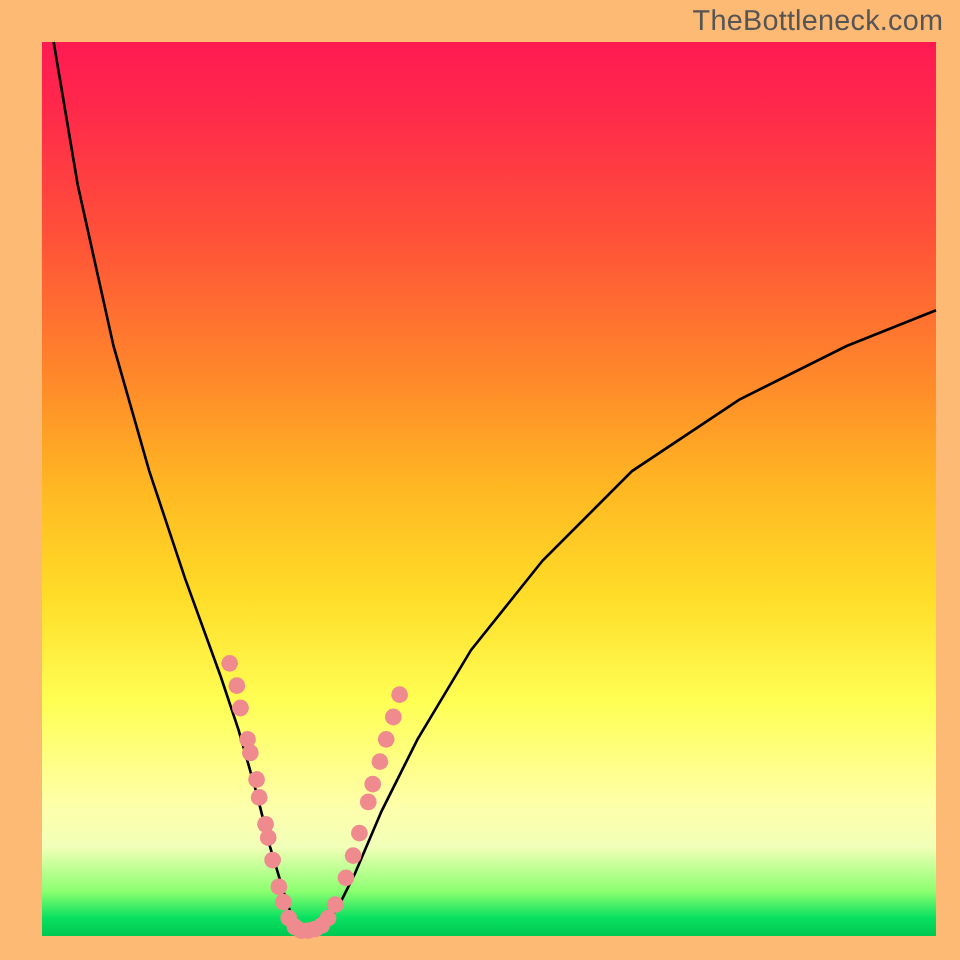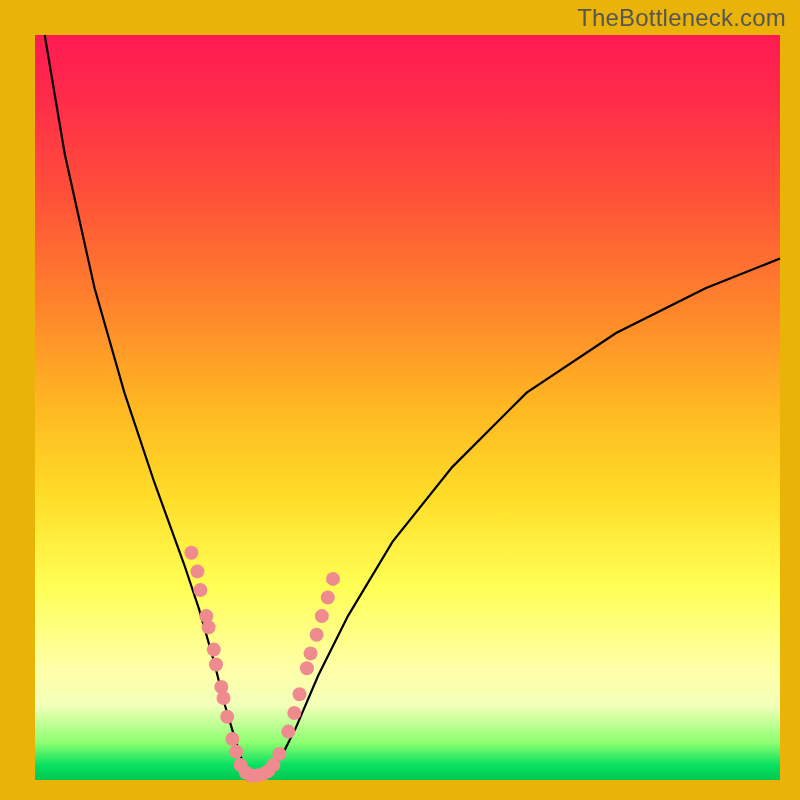--- a/index.html
+++ b/index.html
@@ -8,21 +8,21 @@
     width: 800px;
     height: 800px;
     background: #000;
     font-family: Arial, Helvetica, sans-serif;
     overflow: hidden;
   }
   .frame {
     position: absolute;
     left: 0; top: 0;
     width: 800px; height: 800px;
-    background: #eab308;
+    background: #fdba74;
   }
   .plot {
     position: absolute;
     left: 35px;
     top: 35px;
     width: 745px;
     height: 745px;
     
     background: linear-gradient(to bottom,
       #ff1a52 0%,

